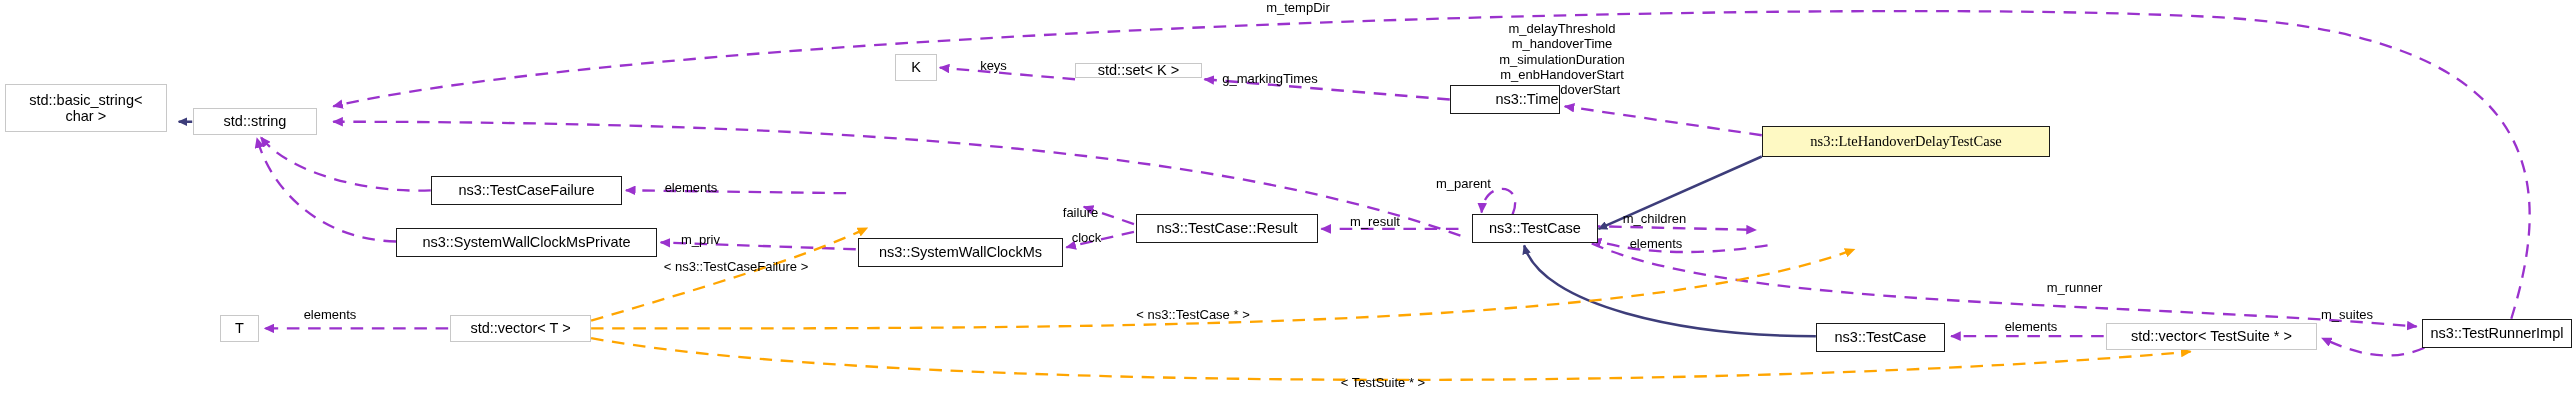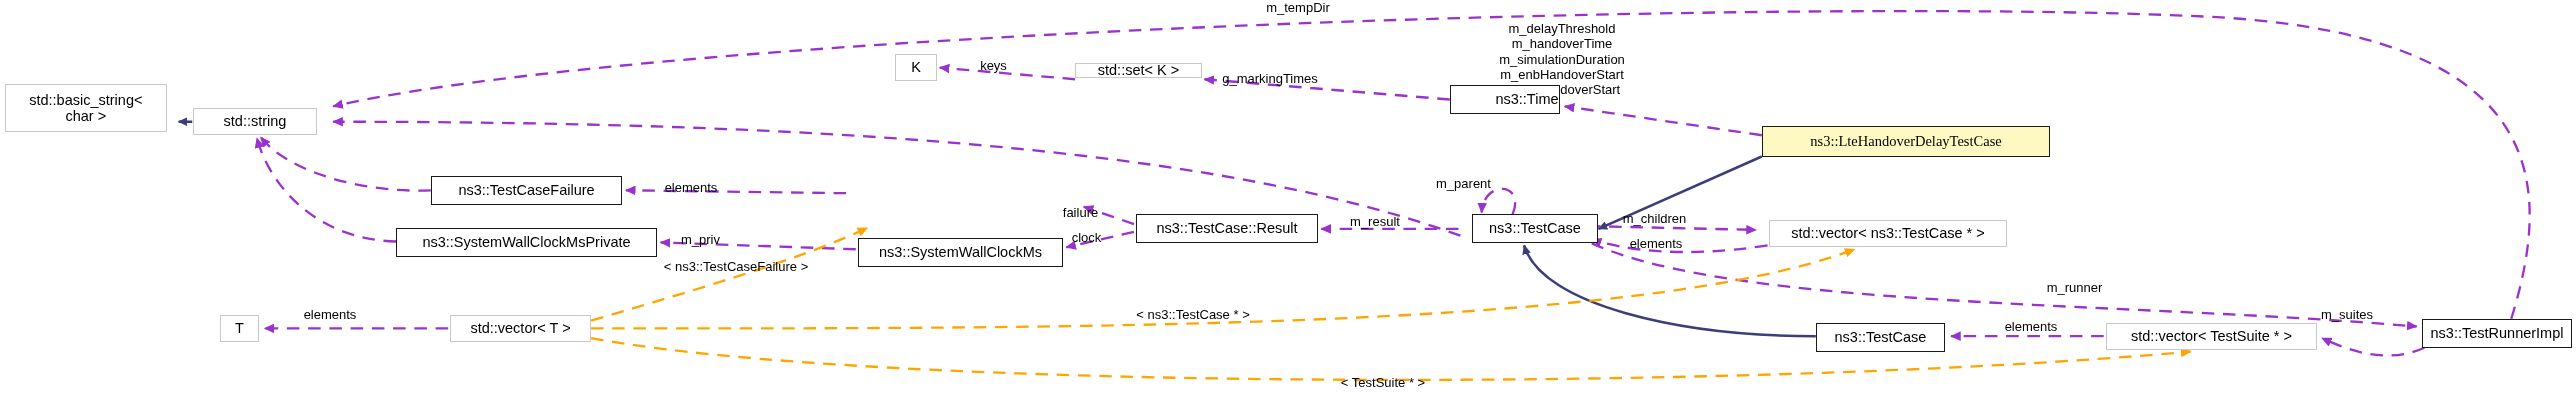--- a/index.html
+++ b/index.html
@@ -140,21 +140,20 @@
   <div class="node thin" style="left:193px;  top:108px; width:124px; height:27px;">std::string</div>
   <div class="node thin" style="left:895px;  top:54px;  width:42px;  height:27px;">K</div>
   <div class="node thin" style="left:1075px; top:63px;  width:127px; height:15px;">std::set&lt; K &gt;</div>
   <div class="node thick" style="left:1450px; top:85px;  width:110px; height:29px;padding-left:44px;">ns3::Time</div>
   <div class="node highlight" style="left:1762px; top:126px; width:288px; height:31px;">ns3::LteHandoverDelayTestCase</div>
   <div class="node thick" style="left:431px;  top:176px; width:191px; height:29px;">ns3::TestCaseFailure</div>
   <div class="node thick" style="left:396px;  top:228px; width:261px; height:29px;">ns3::SystemWallClockMsPrivate</div>
   <div class="node thick" style="left:858px;  top:238px; width:205px; height:29px;">ns3::SystemWallClockMs</div>
   <div class="node thick" style="left:1136px; top:214px; width:182px; height:29px;">ns3::TestCase::Result</div>
   <div class="node thick" style="left:1472px; top:214px; width:126px; height:29px;text-align:center;">ns3::TestCase</div>
-  <div class="node thin" style="left:1769px; top:220px; width:238px; height:27px;">std::vector&lt; ns3::TestCase * &gt;</div>
   <div class="node thin" style="left:220px;  top:315px; width:39px;  height:27px;">T</div>
   <div class="node thin" style="left:450px;  top:315px; width:141px; height:27px;">std::vector&lt; T &gt;</div>
   <div class="node thick" style="left:1816px; top:323px; width:129px; height:29px;">ns3::TestCase</div>
   <div class="node thin" style="left:2106px; top:323px; width:211px; height:27px;">std::vector&lt; TestSuite * &gt;</div>
   <div class="node thick" style="left:2422px; top:319px; width:150px; height:29px;">ns3::TestRunnerImpl</div>
 
   <div class="edge-label" style="left:1298px; top:0px;   width:164px; margin-left:-82px;">m_tempDir</div>
   <div class="edge-label" style="left:993px; top:58px;  width:87px;  margin-left:-43px;">keys</div>
   <div class="edge-label" style="left:1270px; top:71px;  width:184px; margin-left:-92px;">g_markingTimes</div>
   <div class="edge-label" style="left:1562px; top:21px;  width:290px; margin-left:-145px;">m_delayThreshold

